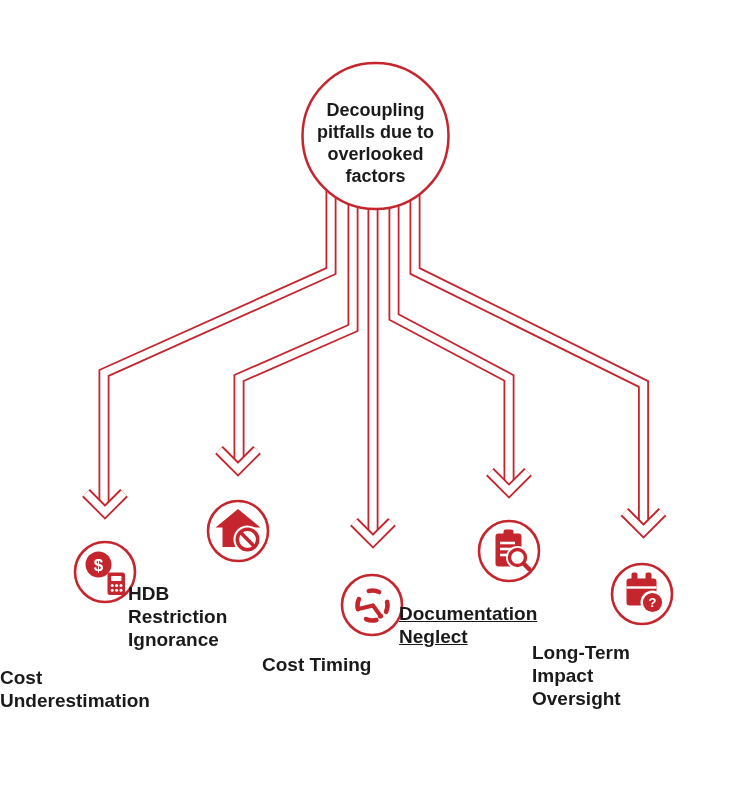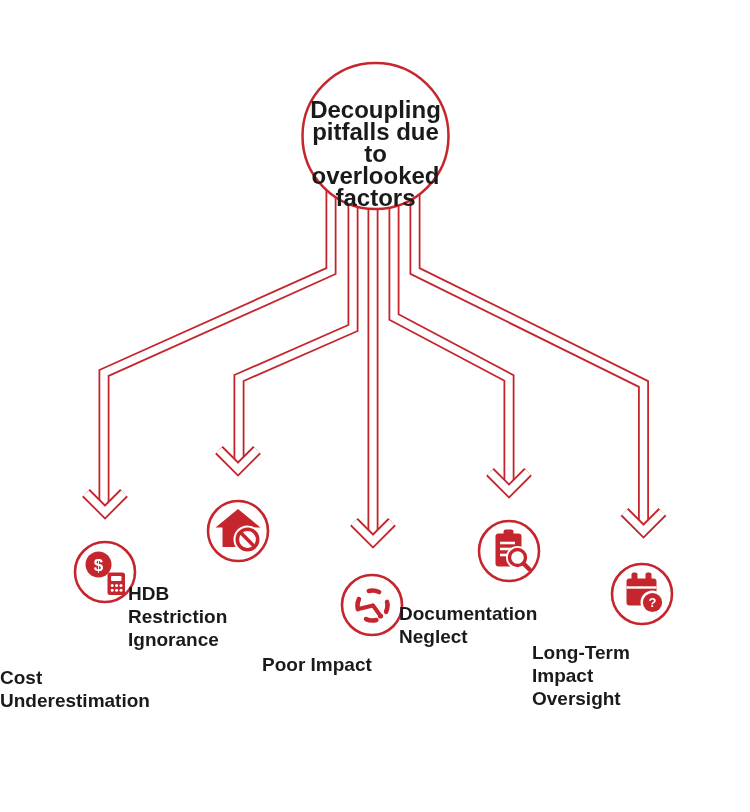--- a/index.html
+++ b/index.html
@@ -19,32 +19,32 @@
   .ws{stroke:#fff;fill:none;}
   .rf{fill:var(--accent_red);}
   .wf{fill:#fff;}
   .shaft{stroke-width:11;stroke-linejoin:miter;stroke-linecap:butt;stroke-miterlimit:10;}
   .shaft-in{stroke-width:7.4;stroke-linejoin:miter;stroke-linecap:butt;stroke-miterlimit:10;}
   .head{stroke-width:11;stroke-linejoin:miter;stroke-linecap:butt;stroke-miterlimit:10;}
   .head-in{stroke-width:7.4;stroke-linejoin:miter;stroke-linecap:butt;stroke-miterlimit:10;}
   .hub-text{
     position:absolute;left:298px;top:99px;width:155px;
     text-align:center;color:var(--text);
-    font-size:24px;line-height:22px;font-weight:600;
+    font-size:18px;line-height:22px;font-weight:600;
     white-space:pre-line;
   }
   .item-label{
     position:absolute;width:220px;color:var(--text);
     font-size:19px;line-height:23px;font-weight:600;white-space:pre-line;
   }
   .icon{position:absolute;width:70px;height:70px;}
   #label-1{left:0px;top:626px;margin-top:40px;}
   #label-2{left:128px;top:582px;}
   #label-3{left:262px;top:653px;}
-  #label-4{left:399px;top:602px;}
+  #label-4{left:399px;top:602px;text-decoration:underline;}
   #label-5{left:532px;top:641px;}
   #icon-1{left:70px;top:537px;}
   #icon-2{left:203px;top:496px;}
   #icon-3{left:337px;top:570px;}
   #icon-4{left:474px;top:516px;}
   #icon-5{left:607px;top:559px;}
 </style>
 </head>
 <body>
 
@@ -146,20 +146,20 @@
     <circle cx="45.5" cy="43.5" r="12" class="wf"></circle>
     <circle cx="45.5" cy="43.5" r="9.6" class="rf"></circle>
     <text x="45.5" y="48.3" text-anchor="middle" fill="#fff" style="font:700 13px 'Liberation Sans',sans-serif;">?</text>
   </svg>
 
   <div id="label-1" class="item-label">Cost
 Underestimation</div>
   <div id="label-2" class="item-label">HDB
 Restriction
 Ignorance</div>
-  <div id="label-3" class="item-label">Poor Impact</div>
+  <div id="label-3" class="item-label">Cost Timing</div>
   <div id="label-4" class="item-label">Documentation
 Neglect</div>
   <div id="label-5" class="item-label">Long-Term
 Impact
 Oversight</div>
 
 </div>
 
 </body></html>

